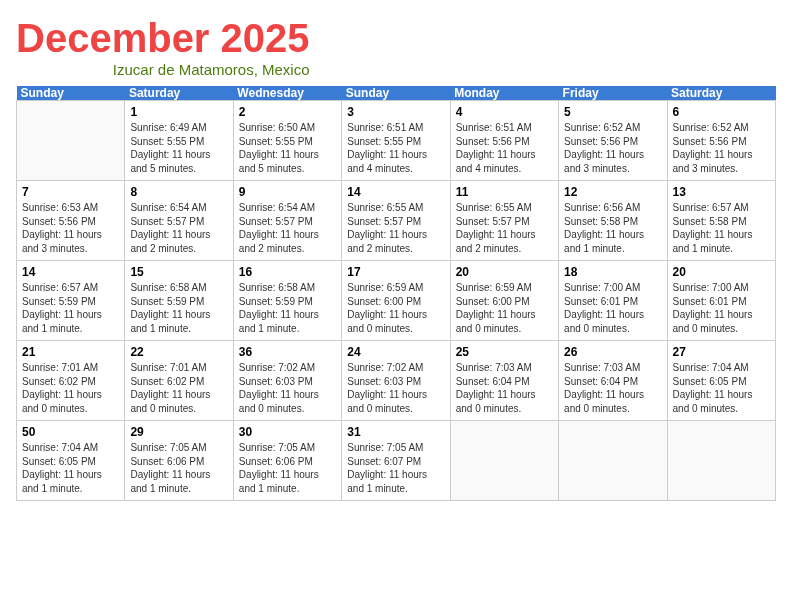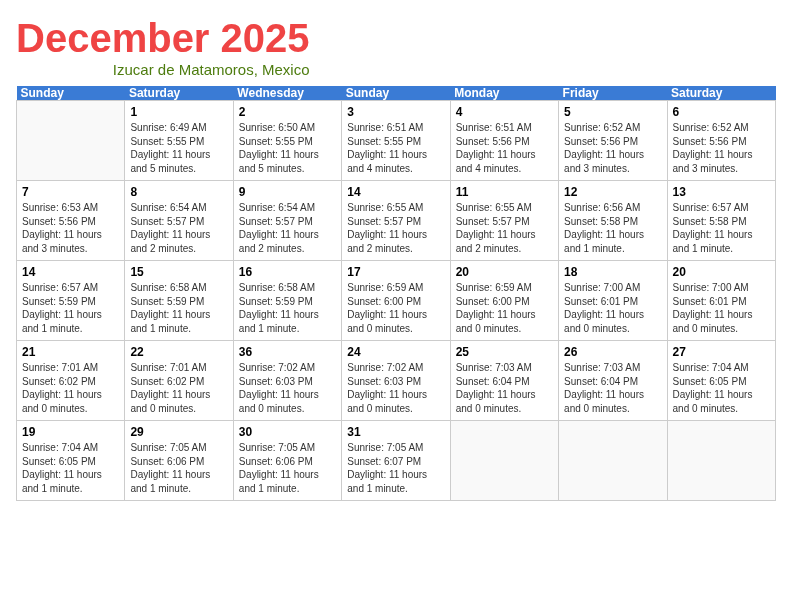--- a/index.html
+++ b/index.html
@@ -223,21 +223,21 @@
           <span class="day-number">26</span>
           <div class="day-info">Sunrise: 7:03 AM<br>Sunset: 6:04 PM<br>Daylight: 11 hours<br>and 0 minutes.</div>
         </td>
         <td>
           <span class="day-number">27</span>
           <div class="day-info">Sunrise: 7:04 AM<br>Sunset: 6:05 PM<br>Daylight: 11 hours<br>and 0 minutes.</div>
         </td>
       </tr>
       <tr>
         <td>
-          <span class="day-number">19</span>
+          <span class="day-number">50</span>
           <div class="day-info">Sunrise: 7:04 AM<br>Sunset: 6:05 PM<br>Daylight: 11 hours<br>and 1 minute.</div>
         </td>
         <td>
           <span class="day-number">29</span>
           <div class="day-info">Sunrise: 7:05 AM<br>Sunset: 6:06 PM<br>Daylight: 11 hours<br>and 1 minute.</div>
         </td>
         <td>
           <span class="day-number">30</span>
           <div class="day-info">Sunrise: 7:05 AM<br>Sunset: 6:06 PM<br>Daylight: 11 hours<br>and 1 minute.</div>
         </td>

